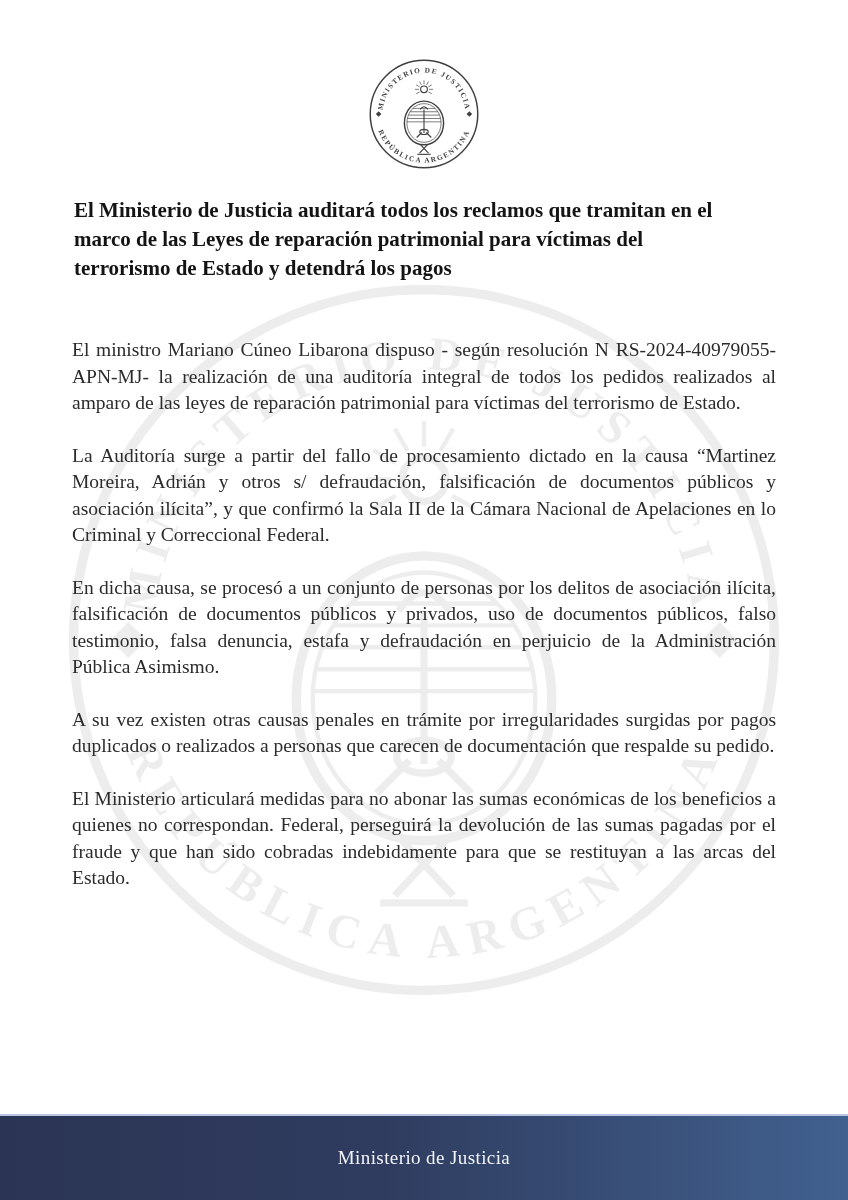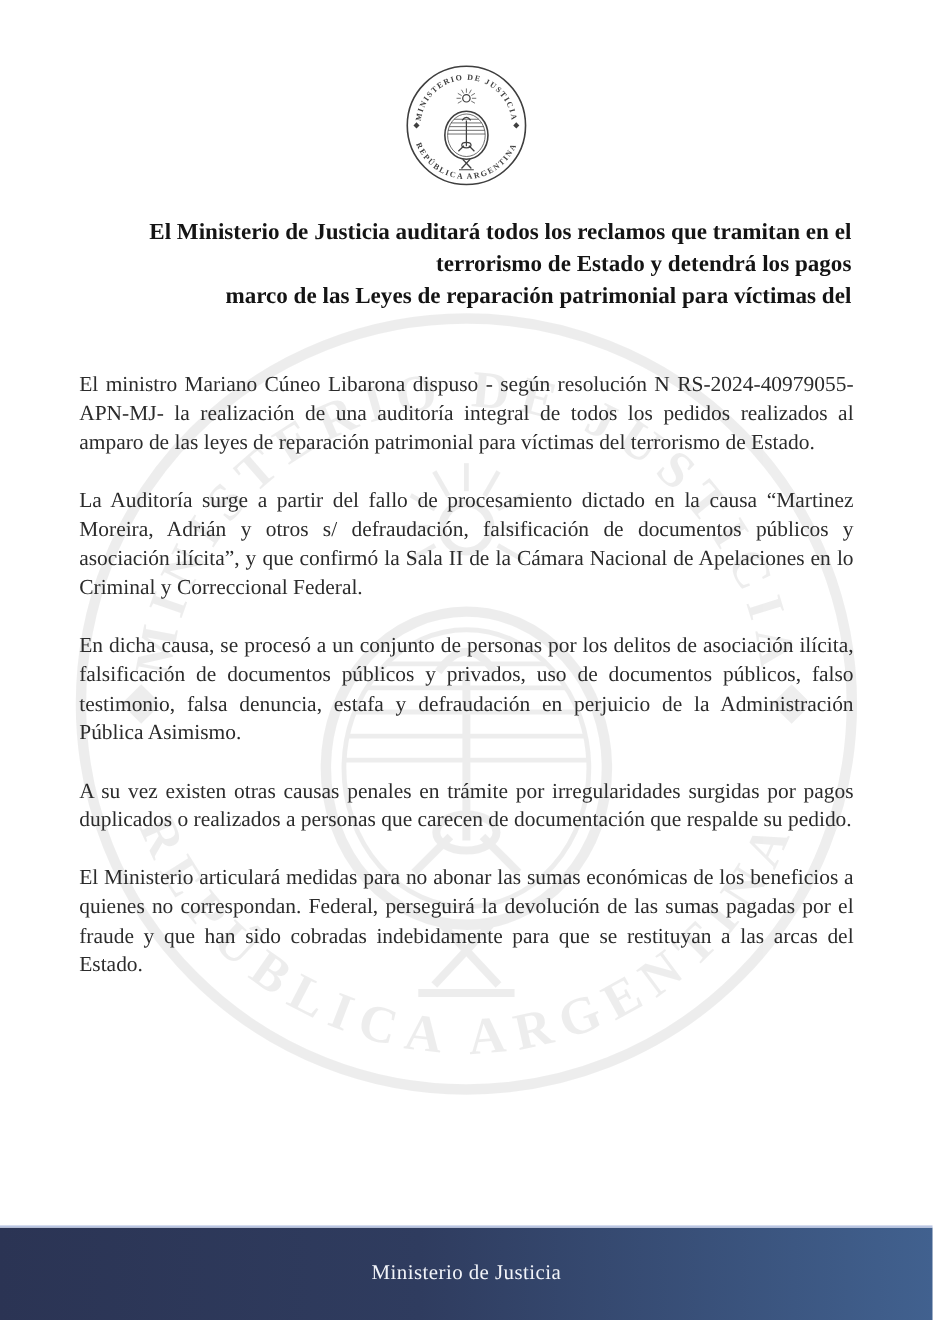--- a/index.html
+++ b/index.html
@@ -33,21 +33,21 @@
     justify-content: center;
   }
   .seal { width: 112px; height: 112px; }
 
   
   .doc-title {
     position: relative;
     z-index: 1;
     margin: 26px auto 46px auto;
     width: 700px;
-    text-align: right;
+    text-align: left;
     font-weight: bold;
     font-size: 21px;
     line-height: 29px;
     color: #141414;
   }
 
   
   .body-text {
     position: relative;
     z-index: 1;
@@ -184,22 +184,22 @@
           <line x1="113" y1="142" x2="104" y2="133"></line>
         <line x1="94" y1="155" x2="108" y2="170"></line>
           <line x1="106" y1="155" x2="92" y2="170"></line>
         <line x1="88" y1="172" x2="112" y2="172"></line>
       </g>
     </svg>
   </div>
 
   <h1 class="doc-title">
     <div>El Ministerio de Justicia auditará todos los reclamos que tramitan en el</div>
+    <div>marco de las Leyes de reparación patrimonial para víctimas del</div>
     <div>terrorismo de Estado y detendrá los pagos</div>
-    <div>marco de las Leyes de reparación patrimonial para víctimas del</div>
   </h1>
 
   <div class="body-text">
     <p>El ministro Mariano Cúneo Libarona dispuso - según resolución N RS-2024-40979055-APN-MJ- la realización de una auditoría integral de todos los pedidos realizados al amparo de las leyes de reparación patrimonial para víctimas del terrorismo de Estado.</p>
     <p>La Auditoría surge a partir del fallo de procesamiento dictado en la causa “Martinez Moreira, Adrián y otros s/ defraudación, falsificación de documentos públicos y asociación ilícita”, y que confirmó la Sala II de la Cámara Nacional de Apelaciones en lo Criminal y Correccional Federal.</p>
     <p>En dicha causa, se procesó a un conjunto de personas por los delitos de asociación ilícita, falsificación de documentos públicos y privados, uso de documentos públicos, falso testimonio, falsa denuncia, estafa y defraudación en perjuicio de la Administración Pública Asimismo.</p>
     <p>A su vez existen otras causas penales en trámite por irregularidades surgidas por pagos duplicados o realizados a personas que carecen de documentación que respalde su pedido.</p>
     <p>El Ministerio articulará medidas para no abonar las sumas económicas de los beneficios a quienes no correspondan. Federal, perseguirá la devolución de las sumas pagadas por el fraude y que han sido cobradas indebidamente para que se restituyan a las arcas del Estado.</p>
   </div>
 

